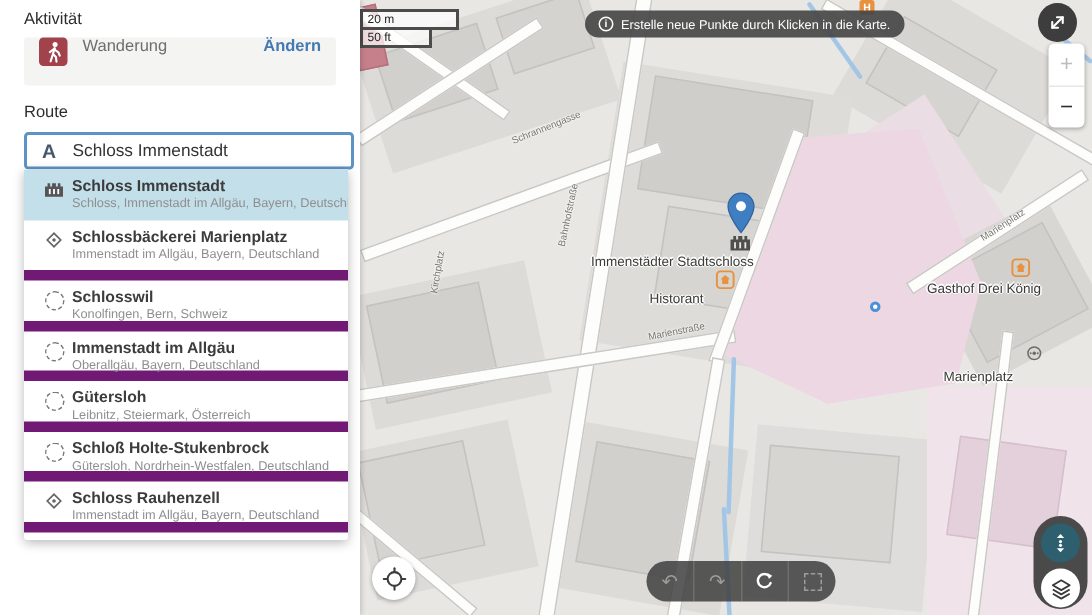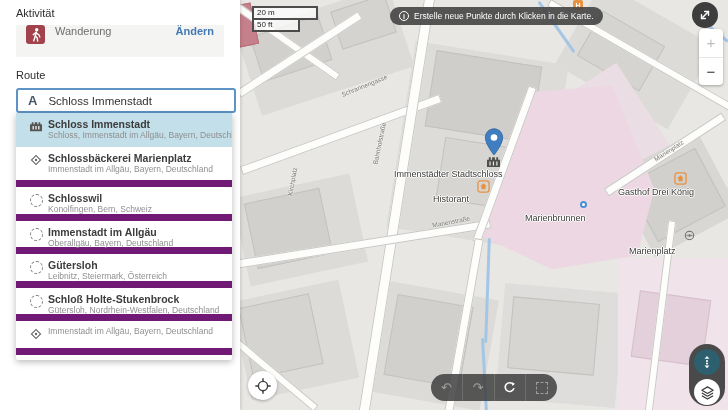--- a/index.html
+++ b/index.html
@@ -38,21 +38,21 @@
   .bldg{position:absolute;background:#d1d0cd;border:1px solid #c3c2bf}
   .road{position:absolute;background:#fdfdfc;border:1px solid #c9c8c5;box-sizing:border-box}
   .water{position:absolute;background:#a4c6e6;border-radius:2px}
   .pink{position:absolute;left:230px;top:80px;width:190px;height:195px;background:#ecd7e2;
         clip-path:polygon(33% 6%,75% 3%,97% 56%,88% 90%,43% 97%,6% 80%)}
   .street-lb{position:absolute;font-size:6.5px;color:#77766f;white-space:nowrap;
              text-shadow:0 0 2px #fff,0 0 2px #fff}
   .poi-lb{position:absolute;font-size:9px;color:#3b3b38;white-space:nowrap;
           text-shadow:1px 0 0 #fff,-1px 0 0 #fff,0 1px 0 #fff,0 -1px 0 #fff,0 0 2px #fff}
   .orange-poi{position:absolute;width:13px;height:13px}
-  .scalebar{position:absolute;left:12px;top:6px;z-index:20}
+  .scalebar{position:absolute;left:0;top:6px;z-index:20}
   .scale-box{background:rgba(255,255,255,.72);border:2px solid #4c4c4c;font-size:8px;color:#222;
              padding:0 3px;line-height:10px;height:10px}
   .scale-ft{width:38px;margin-top:-2px}
   .scale-m{width:56px}
   .tooltip{position:absolute;left:150px;top:7px;height:18px;background:rgba(72,72,72,.93);color:#fff;
            border-radius:9px;display:flex;align-items:center;padding:0 9px;font-size:8.5px;z-index:20;white-space:nowrap}
   .tt-ic{width:10px;height:10px;border:1px solid #fff;border-radius:50%;font-size:7px;display:flex;
          align-items:center;justify-content:center;margin-right:5px;font-weight:bold;box-sizing:border-box}
   .rndbtn{position:absolute;border-radius:50%;display:flex;align-items:center;justify-content:center;cursor:pointer}
   .expand-btn{left:452px;top:2px;width:26px;height:26px;background:#3d3d3d;z-index:25}
@@ -167,20 +167,21 @@
       </span>
     </div>
     <div class="sugg">
       <span class="ic">
         <svg width="12" height="12" viewBox="0 0 12 12">
             <rect x="2.8" y="2.8" width="6.4" height="6.4" fill="none" stroke="#666" stroke-width="1.1" transform="rotate(45 6 6)"></rect>
             <circle cx="6" cy="6" r="1.2" fill="#666"></circle>
           </svg>
       </span>
       <span class="tx">
+        <div class="s-title">Schloss Rauhenzell</div>
         <div class="s-sub">Immenstadt im Allgäu, Bayern, Deutschland</div>
       </span>
     </div>
     <div class="sugg sugg-clip">
 
       <span class="tx">
         
       </span>
     </div>
   </div>
@@ -258,21 +259,20 @@
     <div class="poi-lb" style="left:154px;top:169px;width:200px">Immenstädter Stadtschloss</div>
 
     <svg class="orange-poi" style="left:237px;top:180px" viewBox="0 0 14 14">
       <rect x="1" y="1" width="12" height="12" rx="2.5" fill="none" stroke="#e8923f" stroke-width="1.4"></rect>
       <path d="M7 3.6 L10.4 6.6 H9.2 V10 H4.8 V6.6 H3.6 z" fill="#e8923f"></path>
     </svg>
     <div class="poi-lb" style="left:193px;top:194px;width:100px">Historant</div>
 
     <span style="position:absolute;left:340px;top:201px;width:7px;height:7px;border:2px solid #4a90d9;border-radius:50%;
                  background:#fff;box-sizing:border-box"></span>
-    <div class="poi-lb" style="left:285px;top:213px;width:120px">Marienbrunnen</div>
 
     <svg class="orange-poi" style="left:434px;top:172px" viewBox="0 0 14 14">
       <rect x="1" y="1" width="12" height="12" rx="2.5" fill="none" stroke="#e8923f" stroke-width="1.4"></rect>
       <path d="M7 3.6 L10.4 6.6 H9.2 V10 H4.8 V6.6 H3.6 z" fill="#e8923f"></path>
     </svg>
     <div class="poi-lb" style="left:378px;top:187px;width:124px">Gasthof Drei König</div>
 
     <svg style="position:absolute;left:444px;top:230px" width="11" height="11" viewBox="0 0 12 12">
       <circle cx="6" cy="6" r="4.6" fill="none" stroke="#6b6b68" stroke-width="1.1"></circle>
       <circle cx="6" cy="6" r="1.3" fill="#6b6b68"></circle>

